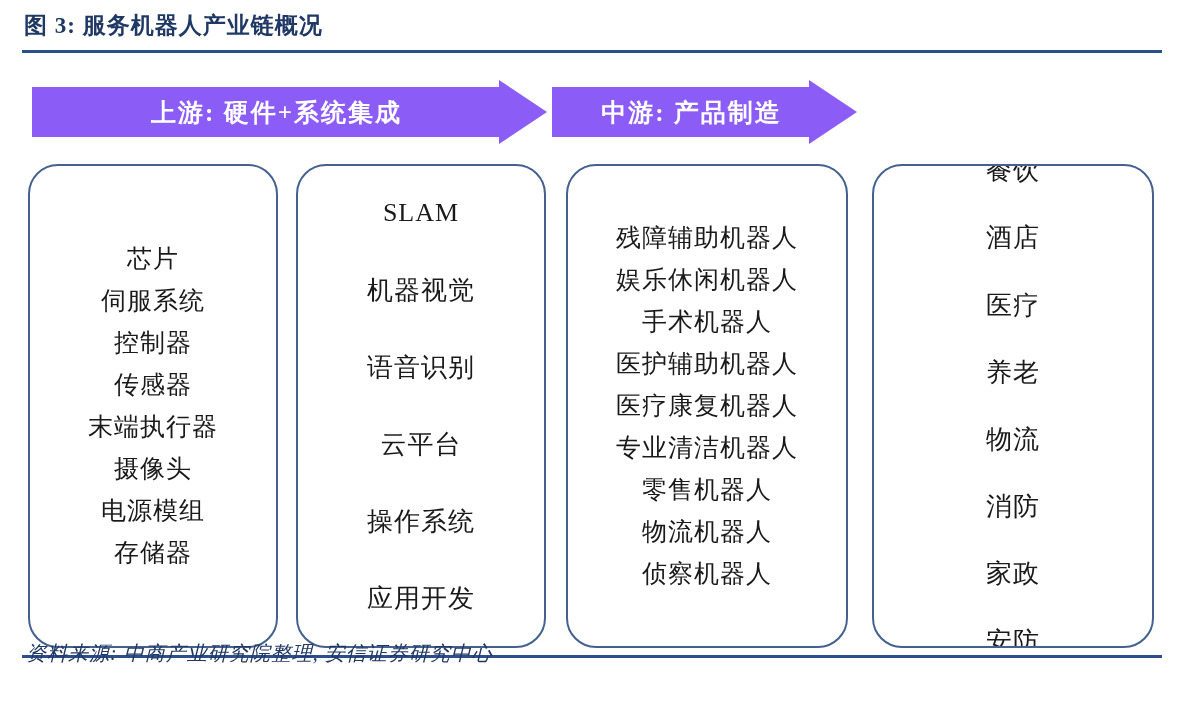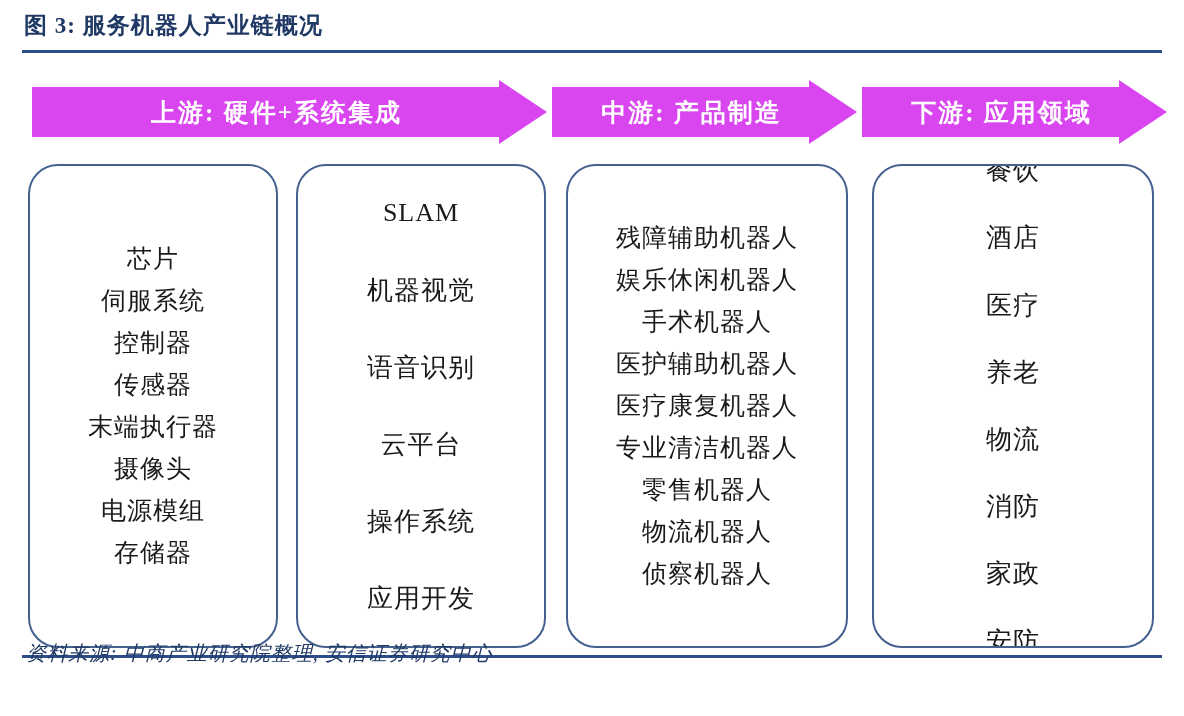--- a/index.html
+++ b/index.html
@@ -41,21 +41,21 @@
     position: absolute;
     left: 0;
     top: 80px;
     width: 1184px;
     height: 64px;
   }
   .chevron {
     position: absolute;
     top: 0;
     height: 64px;
-    background: #d946ef;
+    background: #8b5cf6;
     display: flex;
     align-items: center;
     justify-content: center;
     color: #ffffff;
     font-size: 25px;
     font-weight: bold;
     letter-spacing: 2px;
     white-space: nowrap;
     box-sizing: border-box;
   }
@@ -149,23 +149,20 @@
 <div id="figure-title">图 3: 服务机器人产业链概况</div>
 <div id="title-rule"></div>
 
 <div id="arrow-band">
   <div class="chevron" id="chevron-upstream">
     <span>上游: 硬件+系统集成</span>
   </div>
   <div class="chevron" id="chevron-midstream">
     <span>中游: 产品制造</span>
   </div>
-  <div class="chevron" id="chevron-downstream">
-    <span>下游: 应用领域</span>
-  </div>
 </div>
 
 <div class="content-box" id="box-hardware">
     <div class="item">芯片</div>
     <div class="item">伺服系统</div>
     <div class="item">控制器</div>
     <div class="item">传感器</div>
     <div class="item">末端执行器</div>
     <div class="item">摄像头</div>
     <div class="item">电源模组</div>

